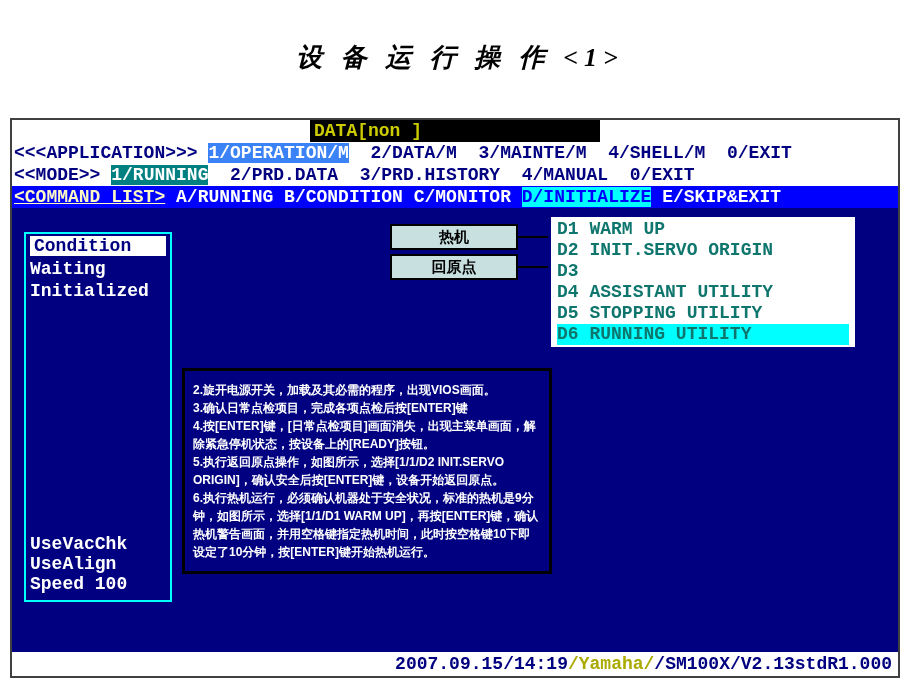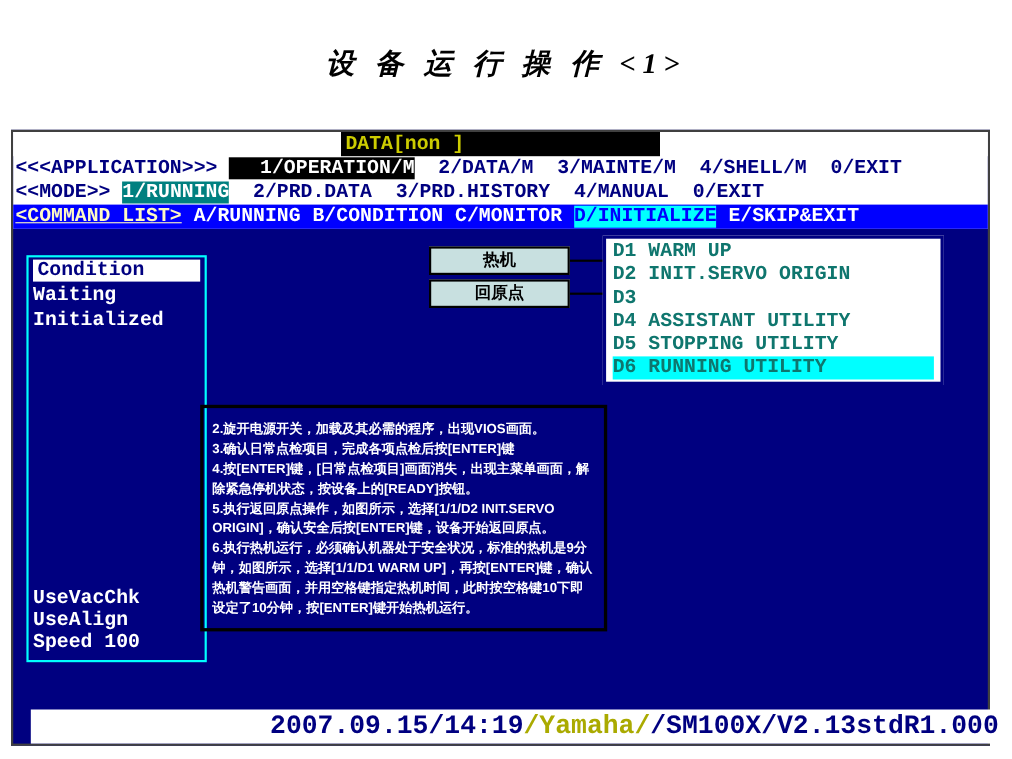--- a/index.html
+++ b/index.html
@@ -42,39 +42,39 @@
     font-size: 18px;
     padding: 1px 4px;
     min-width: 290px;
     text-align: left;
   }
   .menurow {
     font-size: 18px;
     padding: 1px 2px;
     white-space: pre;
   }
-  .sel-app { background: #000000; color: #fff; padding-left: 28px; }
+  .sel-app { background: #3b82f6; color: #fff; }
   .sel-mode { background: #008080; color: #fff; }
   .cmdrow {
     background: #0000ff;
     color: #fff;
     font-size: 18px;
     padding: 1px 2px;
     white-space: pre;
   }
   .cmdlabel { color: #fef9c3; text-decoration: underline; }
   .cmd-sel { background: #00ffff; color: #0000ff; }
   .stage {
     position: relative;
     height: 440px;
   }
   .sidebar {
     position: absolute;
     left: 12px; top: 24px;
-    width: 164px;
+    width: 148px;
     border: 2px solid #00ffff;
     color: #fff;
     font-size: 18px;
     height: 370px;
     padding: 2px 4px;
   }
   .cond-head {
     background: #fff; color: #000080;
     padding: 0 4px;
     margin-bottom: 2px;
@@ -122,23 +122,22 @@
     line-height: 18px;
     font-weight: bold;
   }
   .statusbar {
     position: absolute;
     bottom: 0; left: 0;
     width: 100%;
     background: #fff;
     color: #000080;
     text-align: right;
-    font-size: 24px;
+    font-size: 18px;
     padding: 2px 6px;
-    margin-left: 16px;
   }
   .yel { color: #aaaa00; }
 </style>
 </head>
 <body>
 
 <div class="title-slide">设 备 运 行 操 作 &lt;1&gt;</div>
 
 <div class="screen">
 

